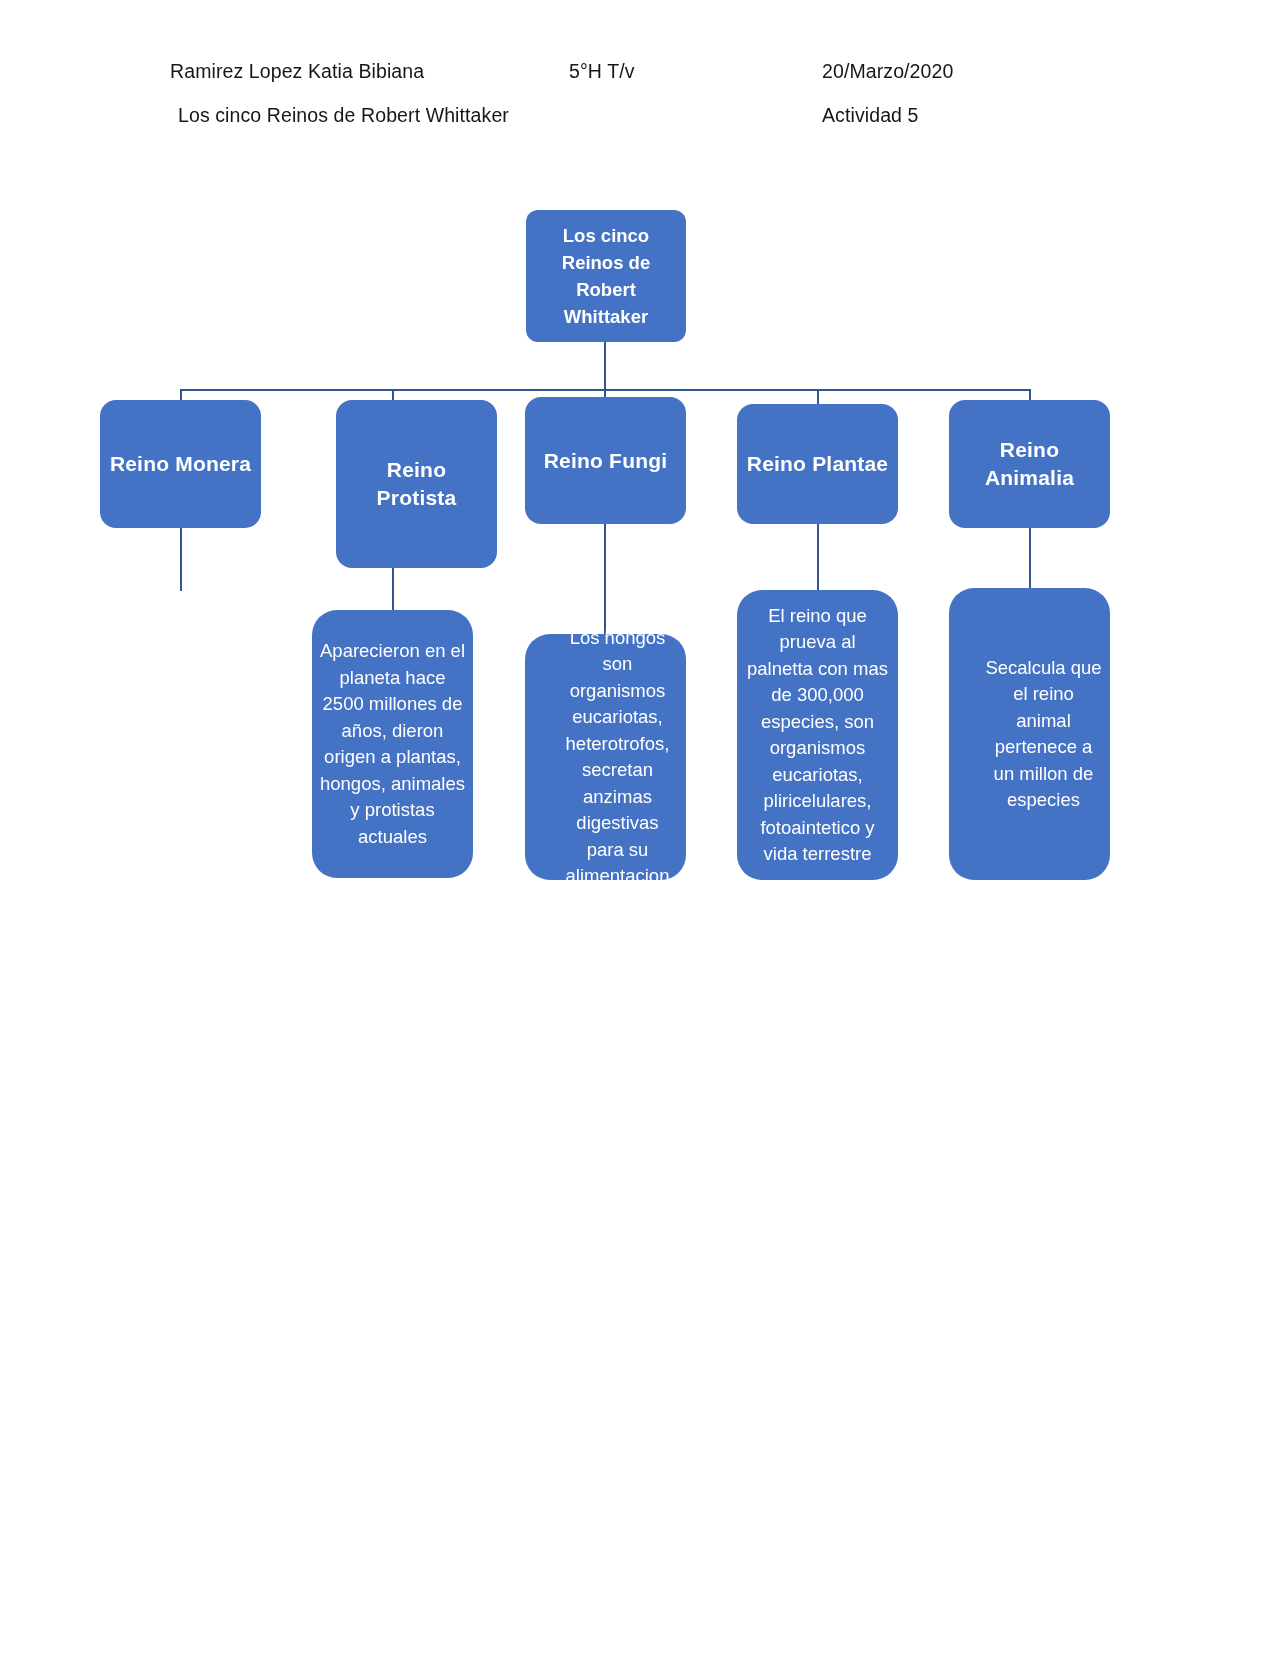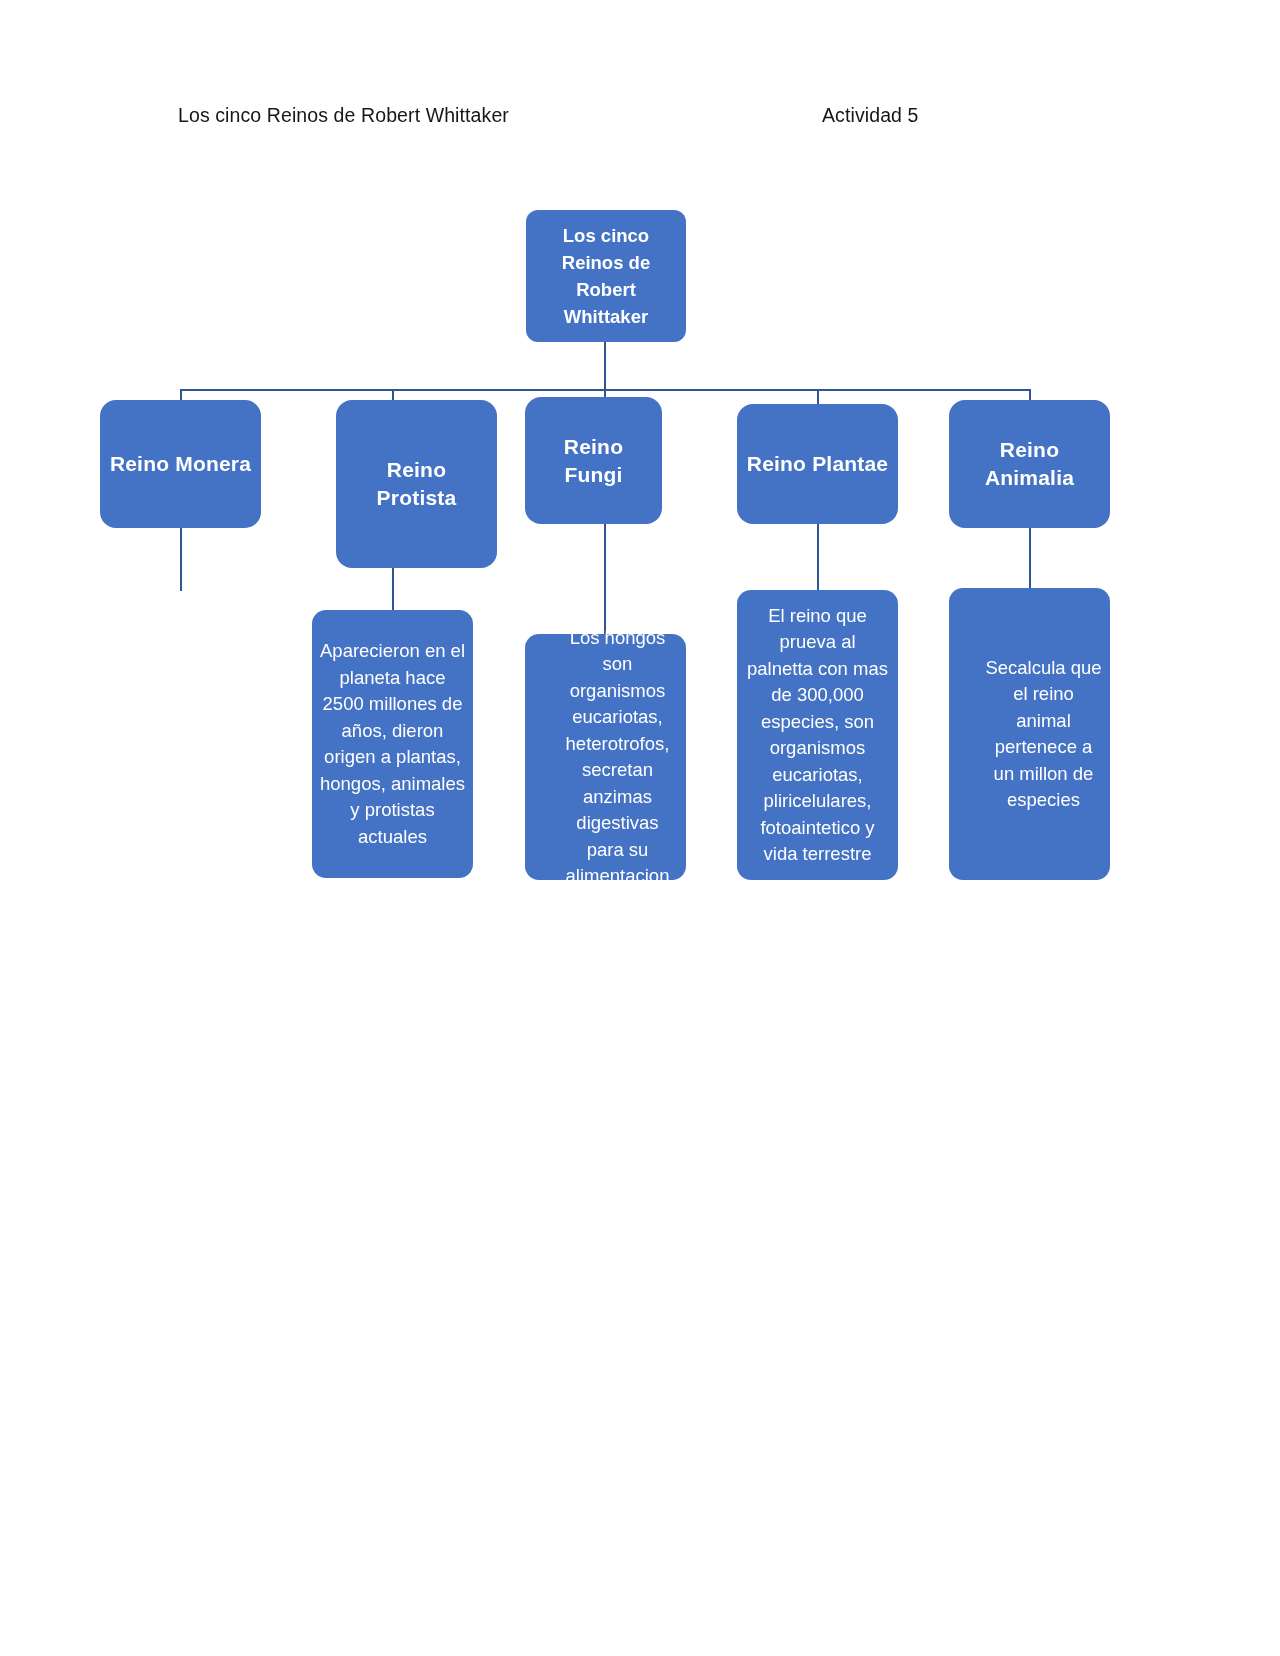--- a/index.html
+++ b/index.html
@@ -89,38 +89,43 @@
     line-height: 27px;
   }
   .node-kingdom {
     border-radius: 16px;
     font-size: 21px;
     font-weight: bold;
     line-height: 28px;
     letter-spacing: 0.2px;
   }
   .node-desc {
-    border-radius: 14px;
+    border-radius: 25px;
     font-size: 18.5px;
     font-weight: normal;
     line-height: 26.5px;
   }
   .node-desc .txt,
   .node-kingdom .txt,
   .node-root .txt {
     display: block;
     width: 100%;
   }
 </style>
 </head>
 <body>
 
 <div class="page">
 
   <div class="header">
+    <div class="hdr-line hdr-line-1">
+      <span class="hdr-cell hdr-name">Ramirez Lopez Katia Bibiana</span>
+      <span class="hdr-cell hdr-group">5°H T/v</span>
+      <span class="hdr-cell hdr-date">20/Marzo/2020</span>
+    </div>
     <div class="hdr-line hdr-line-2">
       <span class="hdr-cell hdr-title">Los cinco Reinos de Robert Whittaker</span>
       <span class="hdr-cell hdr-activity">Actividad 5</span>
     </div>
   </div>
 
   <div class="diagram">
 
     <div class="conn conn-v" style="left:604px; top:342px; height:48px;"></div>
 
@@ -143,21 +148,21 @@
     </div>
 
     <div class="node node-kingdom" style="left:100px; top:400px; width:161px; height:128px;">
       <span class="txt">Reino Monera</span>
     </div>
 
     <div class="node node-kingdom" style="left:312px; top:400px; width:161px; height:168px;margin-left:24px;">
       <span class="txt">Reino Protista</span>
     </div>
 
-    <div class="node node-kingdom" style="left:525px; top:397px; width:137px; height:127px;">
+    <div class="node node-kingdom" style="left:525px; top:397px; width:161px; height:127px;">
       <span class="txt">Reino Fungi</span>
     </div>
 
     <div class="node node-kingdom" style="left:737px; top:404px; width:161px; height:120px;">
       <span class="txt">Reino Plantae</span>
     </div>
 
     <div class="node node-kingdom" style="left:949px; top:400px; width:161px; height:128px;justify-content:center;">
       <span class="txt">Reino Animalia</span>
     </div>

